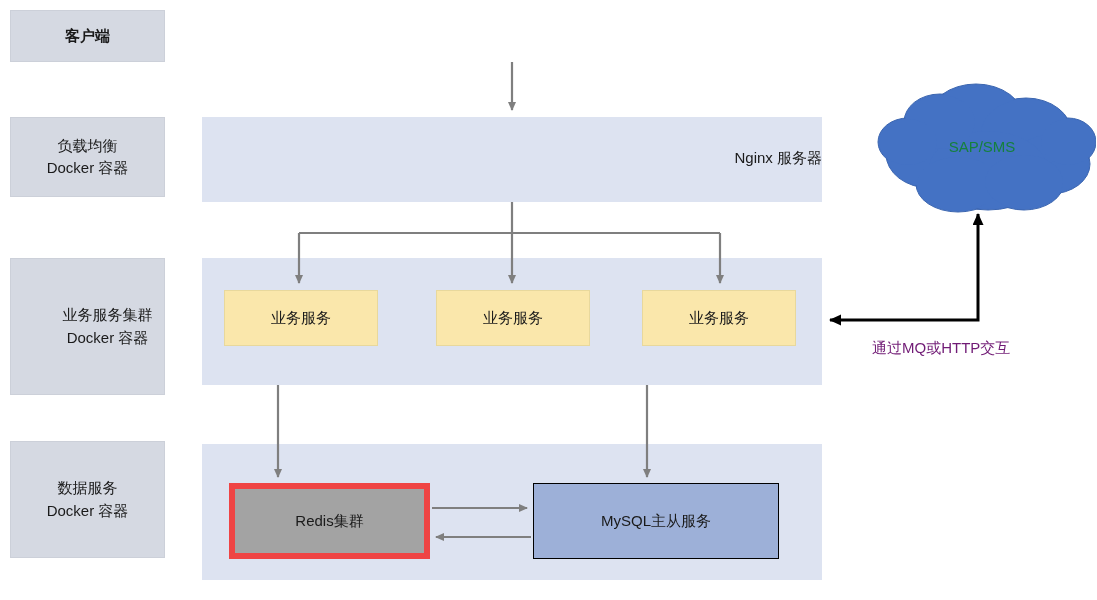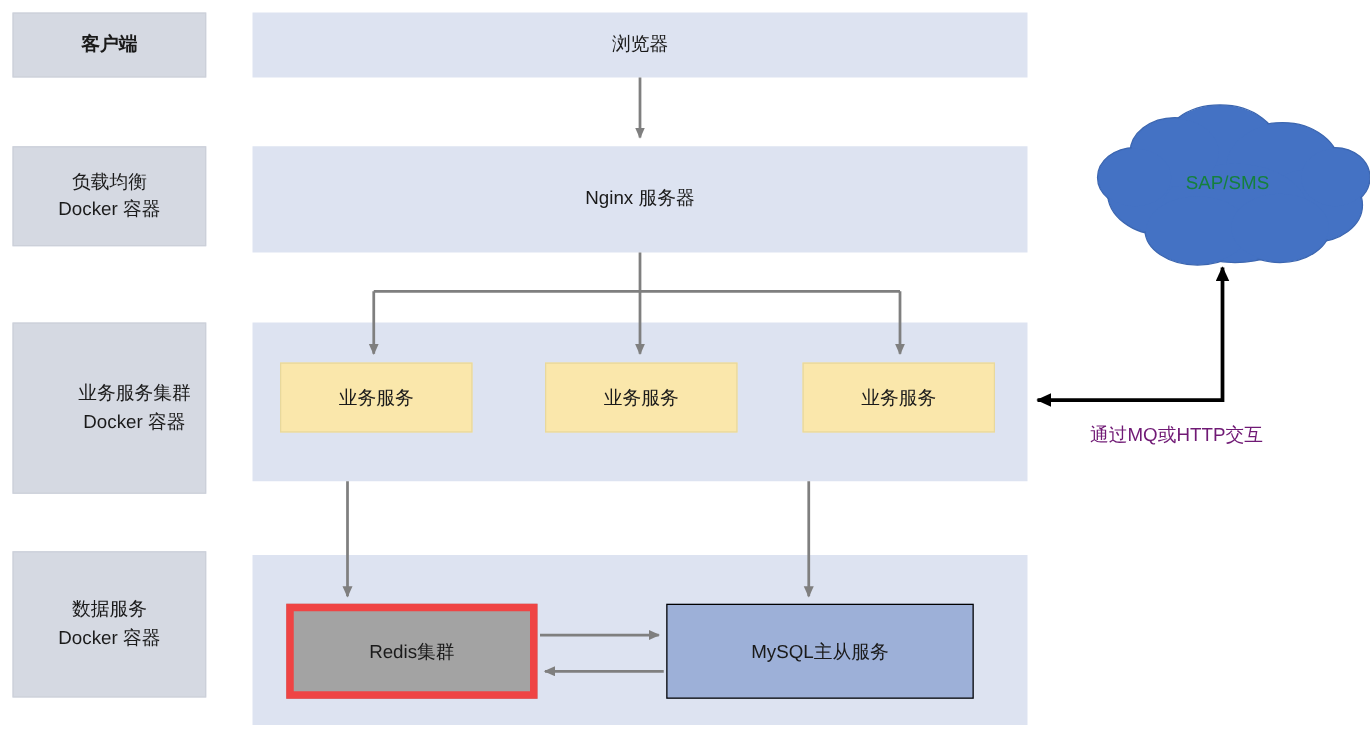--- a/index.html
+++ b/index.html
@@ -102,26 +102,23 @@
     font-size: 15px;
     color: #701a75;
     white-space: nowrap;
   }
 </style>
 </head>
 <body>
 
 <div id="canvas">
 
-  <div class="tier-band" style="left:202px; top:10px; width:620px; height:52px;">
-    <div class="tier-band-label" style="top:16px;">浏览器</div>
-  </div>
 
   <div class="tier-band" style="left:202px; top:117px; width:620px; height:85px;">
-    <div class="tier-band-label" style="top:32px;">Nginx 服务器</div>
+    <div class="tier-band-label" style="top:32px;text-align:right;">Nginx 服务器</div>
   </div>
 
   <div class="tier-band" style="left:202px; top:258px; width:620px; height:127px;"></div>
 
   <div class="tier-band" style="left:202px; top:444px; width:620px; height:136px;"></div>
 
   <div class="legend-box" style="left:10px; top:10px; width:155px; height:52px;font-weight:bold;">客户端</div>
 
   <div class="legend-box" style="left:10px; top:117px; width:155px; height:80px;">负载均衡
 Docker 容器</div>

